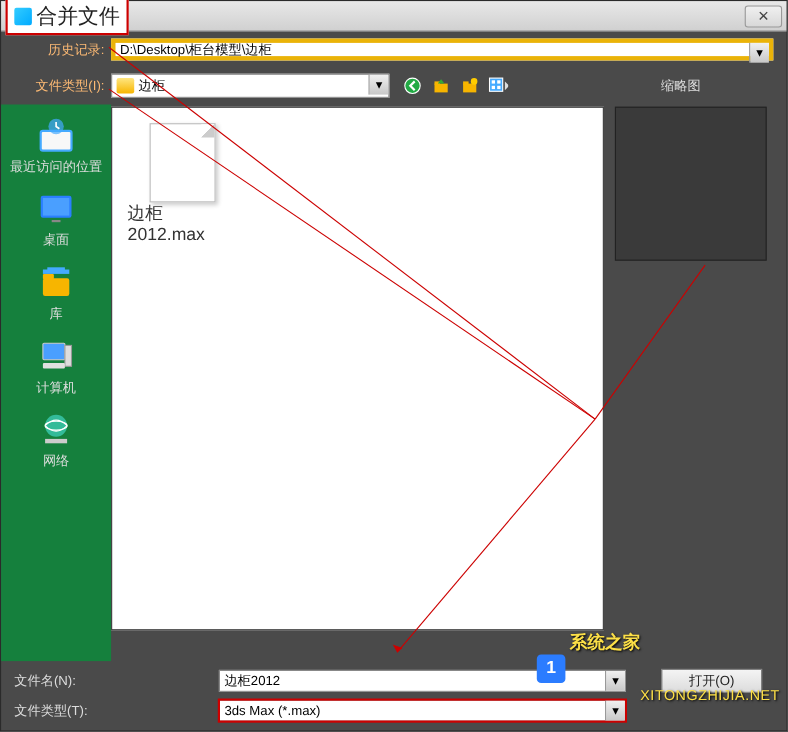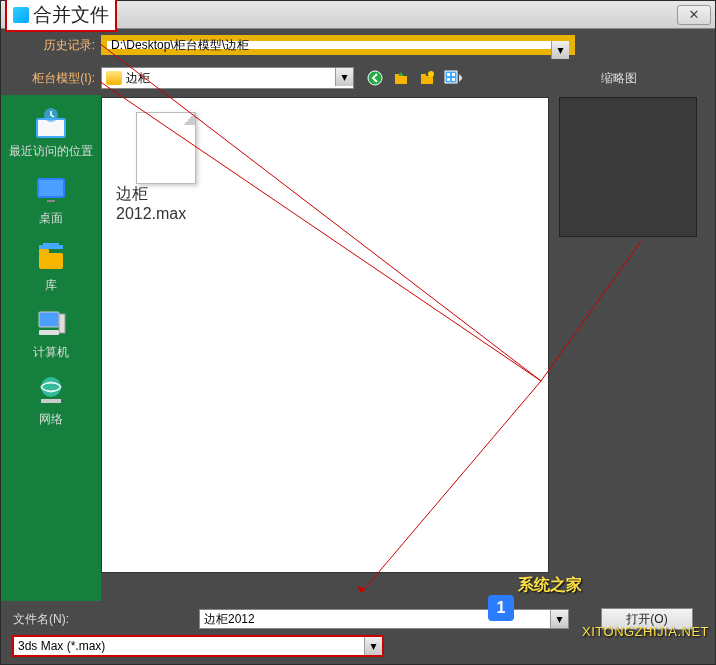--- a/index.html
+++ b/index.html
@@ -72,26 +72,25 @@
     .row-label {
       width: 100px;
       text-align: right;
       color: #fdba74;
       padding-right: 6px;
     }
     .history-combo {
       flex: 1;
       height: 20px;
       background: #fff;
-      border: 6px solid #eab308;
+      border: 4px solid #eab308;
       display: flex;
       align-items: center;
       padding: 0 4px;
       position: relative;
-      margin-right: 128px;
     }
     .combo-arrow {
       position: absolute;
       right: 0;
       top: 0;
       width: 18px;
       height: 18px;
       background: linear-gradient(#f0f0f0, #c8c8c8);
       border-left: 1px solid #999;
       display: flex;
@@ -310,21 +309,21 @@
 
   <div class="history-row">
     <div class="row-label">历史记录:</div>
     <div class="history-combo">
       <span>D:\Desktop\柜台模型\边柜</span>
       <div class="combo-arrow">▾</div>
     </div>
   </div>
 
   <div class="lookin-row">
-    <div class="row-label">柜台模型(I):</div>
+    <div class="row-label">文件类型(I):</div>
     <div class="lookin-combo">
       <div class="folder-mini"></div>
       <span>边柜</span>
       <div class="combo-arrow">▾</div>
     </div>
     <div class="toolbar-icons">
       <div class="tb-icon">
         <svg width="16" height="16">
             <circle cx="8" cy="8" r="7" fill="#2a4" stroke="#fff"></circle>
             <path d="M10 4 L6 8 L10 12" stroke="#fff" fill="none" stroke-width="2"></path>
@@ -430,20 +429,21 @@
       <div class="bottom-label">文件名(N):</div>
       <div class="bottom-combo">
         <span>边柜2012</span>
         <div class="combo-arrow">▾</div>
       </div>
       <div class="action-btn">
         <span>打开(O)</span>
       </div>
     </div>
     <div class="bottom-row">
+      <div class="bottom-label">文件类型(T):</div>
       <div class="bottom-combo red-frame">
         <span>3ds Max (*.max)</span>
         <div class="combo-arrow">▾</div>
       </div>
     </div>
   </div>
 
   <svg class="annotation-svg">
     <line x1="98" y1="42" x2="540" y2="380" stroke="#c00" stroke-width="1"></line>
     <line x1="98" y1="80" x2="540" y2="380" stroke="#c00" stroke-width="1"></line>

